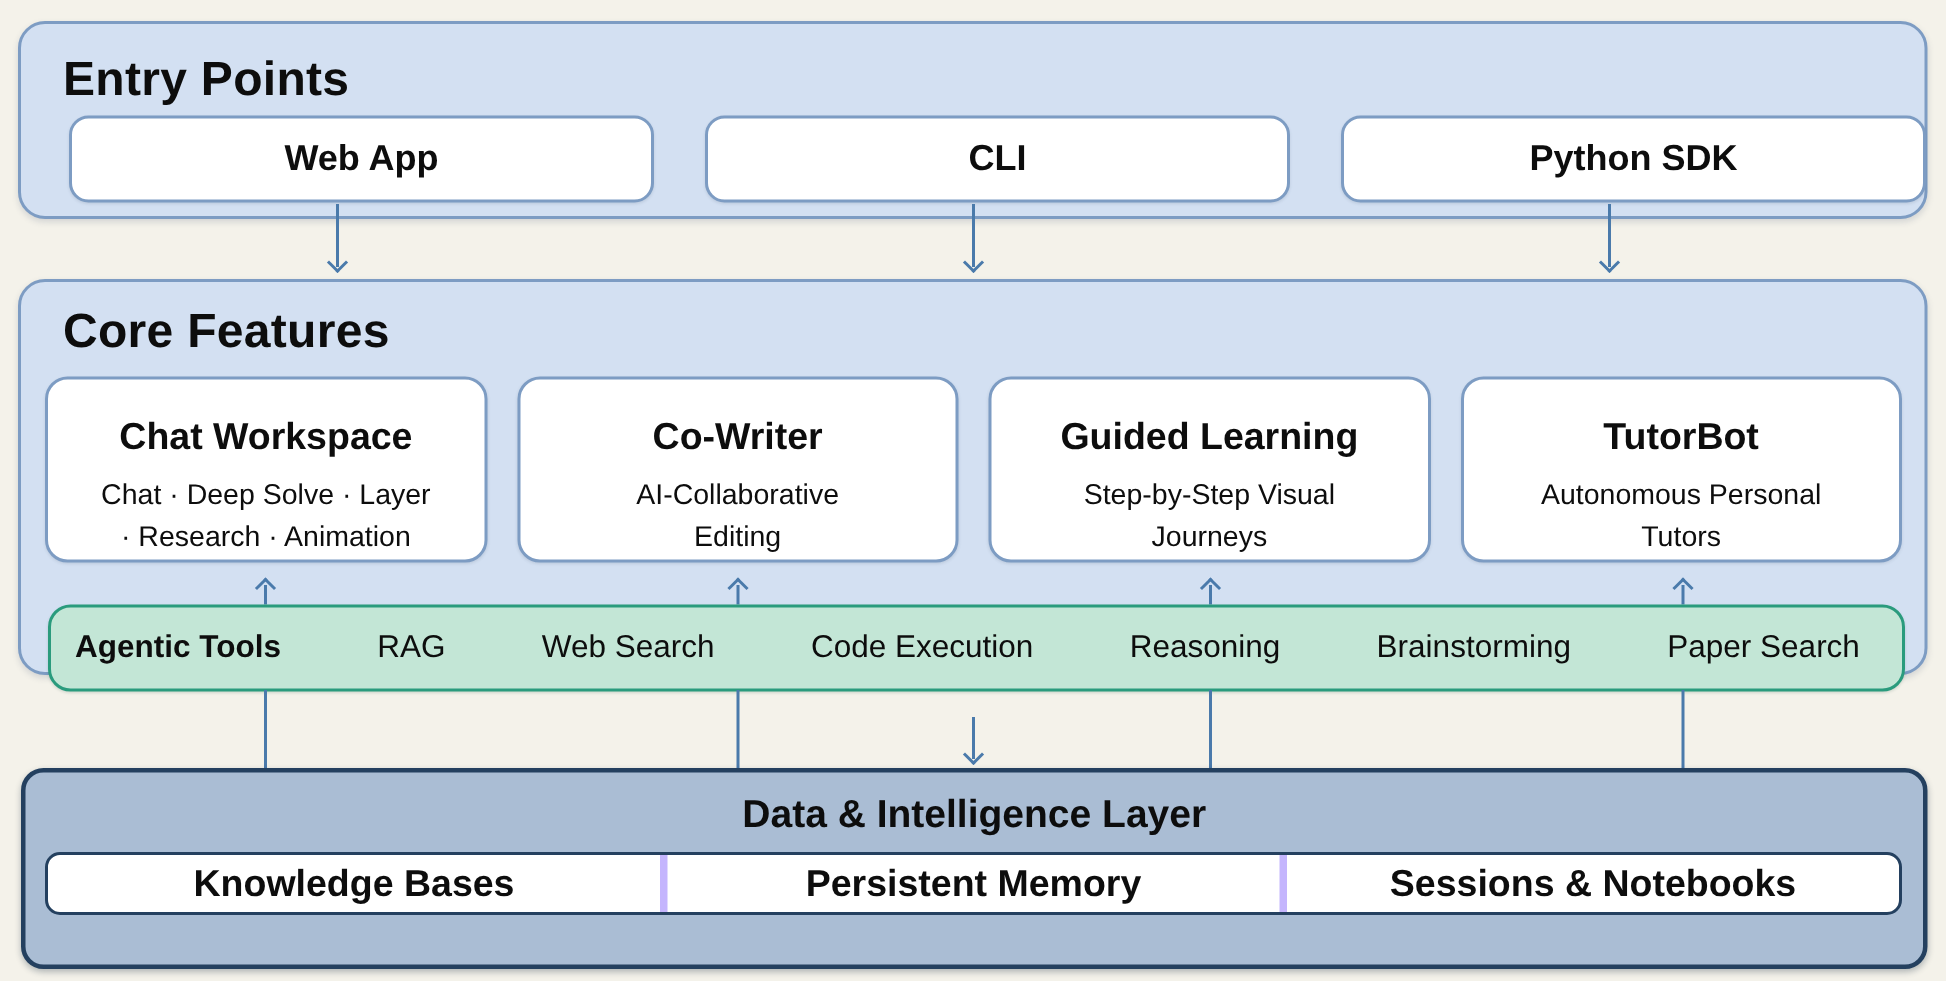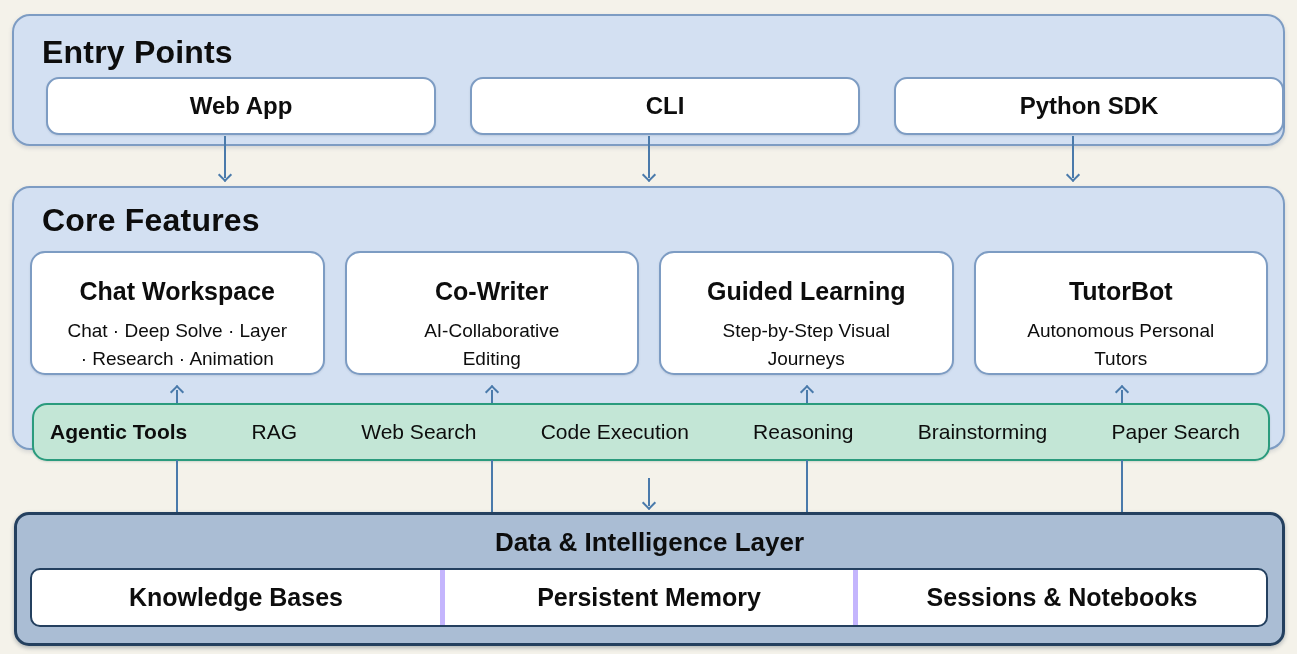--- a/index.html
+++ b/index.html
@@ -80,21 +80,21 @@
     border: 3px solid #24405f;
     border-radius: 15px;
     box-sizing: border-box;
     box-shadow: 0 2px 4px rgba(20,40,60,0.3);
   }
   .data-title {
     position: absolute; left: 0; top: 12px; width: 100%;
     text-align: center; font-size: 26px; font-weight: 700;
   }
   .data-row {
-    position: absolute; left: 30px; top: 568px; width: 1238px; height: 59px;
+    position: absolute; left: 30px; top: 568px; width: 1238px; height: 42px;
     background: #ffffff;
     border: 2px solid #24405f;
     border-radius: 10px;
     box-sizing: border-box;
     display: flex;
   }
   .data-cell {
     flex: 1 1 0;
     display: flex; align-items: center; justify-content: center;
     font-size: 25px; font-weight: 600;

